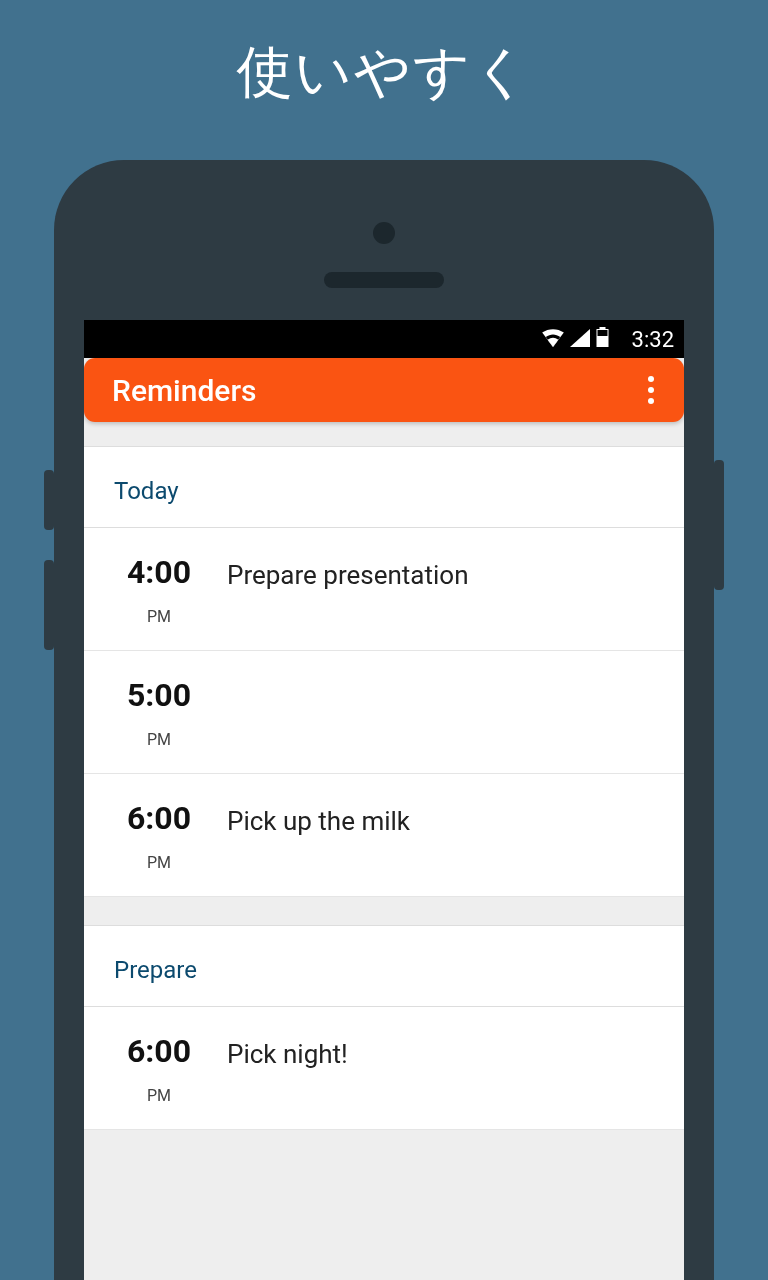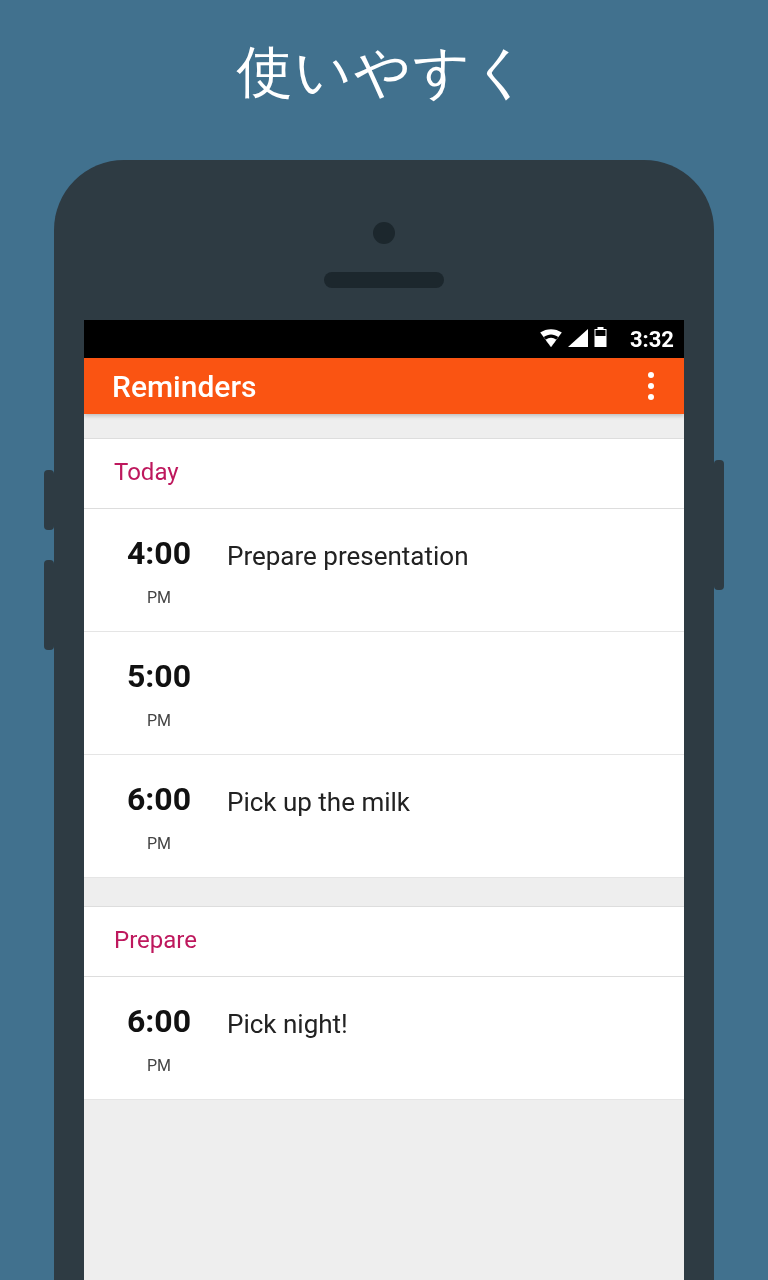--- a/index.html
+++ b/index.html
@@ -60,54 +60,55 @@
   height:38px;
   background:#000;
   color:#fff;
   display:flex;
   align-items:center;
   justify-content:flex-end;
   padding:0 10px;
   gap:6px;
   font-size:22px;
 }
-.status-bar .clock { font-weight:700; margin-left:17px; }
+.status-bar .clock { font-weight:400; margin-left:17px; }
 .app-bar {
-  height:56px;
+  height:64px;
   background:#fa5412;
   color:#fff;
   display:flex;
   align-items:center;
   justify-content:space-between;
   padding:0 24px 0 28px;
   box-shadow:0 2px 4px rgba(0,0,0,0.2);
   position:relative;
   z-index:2;
+  border-radius:11px;
 }
 .app-bar .title {
   font-size:30px;
   font-weight:500;
 }
 .overflow {
   display:flex;
   flex-direction:column;
   gap:5px;
   padding:10px 6px;
   cursor:pointer;
 }
 .overflow span {
   width:6px; height:6px; border-radius:50%; background:#fff;
 }
 .section-header {
   background:#fff;
   border-top:1px solid #ddd;
   border-bottom:1px solid #ddd;
-  padding:19px 30px 22px;
+  padding:30px 30px 22px;
   font-size:24px;
-  color:#be185d;
+  color:#0c4a6e;
   margin-top:28px;
 }
 .section-header.first { margin-top:24px; }
 .reminder {
   background:#fff;
   border-bottom:1px solid #e5e5e5;
   display:flex;
   align-items:flex-start;
   padding:28px 30px 24px;
   gap:23px;

